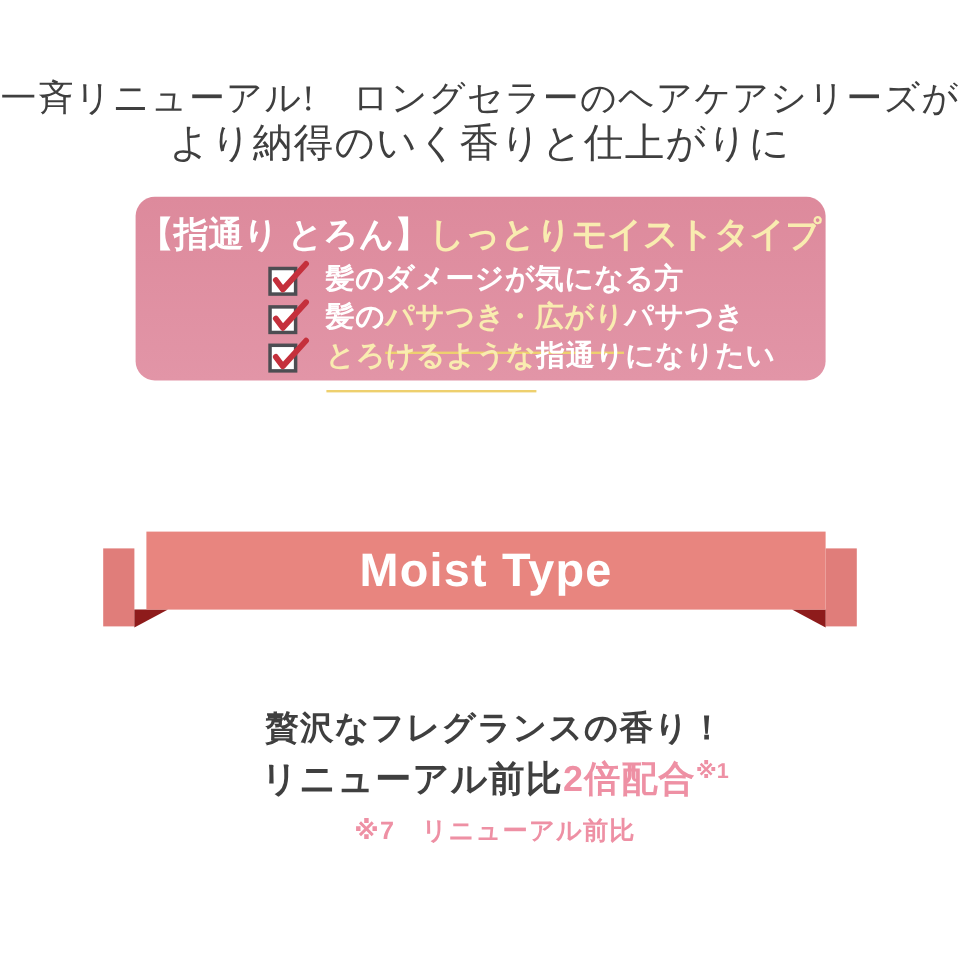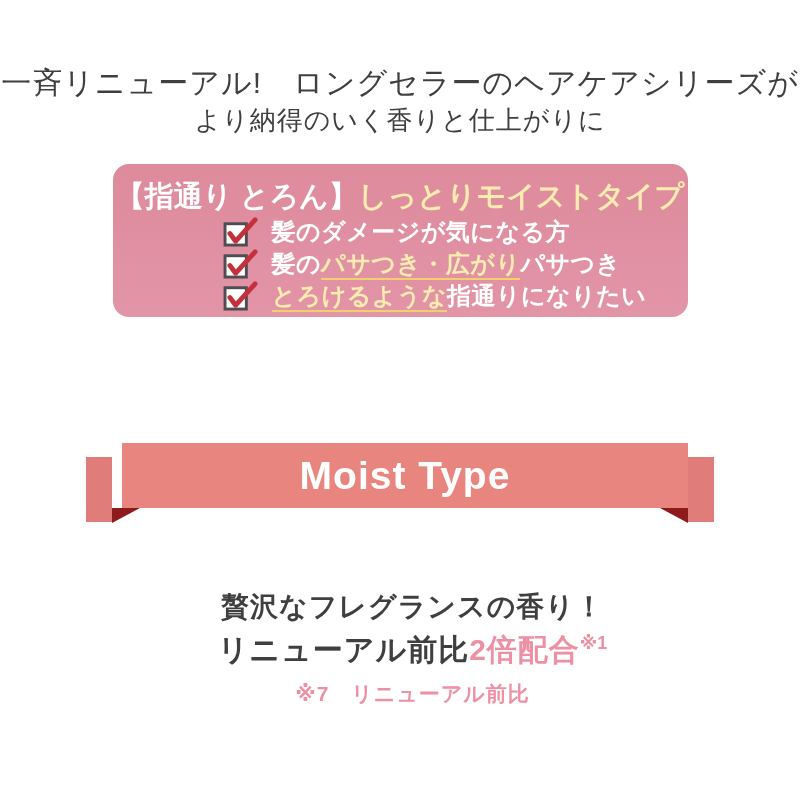--- a/index.html
+++ b/index.html
@@ -5,25 +5,25 @@
   html,body{margin:0;padding:0;}
   .page{
     width:800px;height:800px;background:#ffffff;overflow:hidden;
     font-family:"Liberation Sans","DejaVu Sans",sans-serif;
     position:relative;
   }
   
   .heading{
     padding-top:64px;text-align:center;
     color:var(--text_dark,#414141);
-    font-family:Liberation Sans, sans-serif;
+    font-family:Liberation Serif, serif;
     font-weight:500;
   }
   .heading-line1{font-size:30px;line-height:38px;letter-spacing:1px;}
-  .heading-line2{font-size:26px;line-height:36px;letter-spacing:1px;}
+  .heading-line2{font-size:33px;line-height:36px;letter-spacing:1px;}
 
   
   .feature-box{
     width:575px;height:153px;box-sizing:border-box;
     margin:26px auto 0;
     border-radius:16px;
     background:linear-gradient(180deg,var(--box_pink_top,#dd8a9c),var(--box_pink_bottom,#e295a7));
     padding-top:12px;
   }
   .box-title{
@@ -39,21 +39,21 @@
   }
   .check-row{display:flex;align-items:center;gap:12px;height:29px;}
   .checkbox{width:37px;height:31px;flex:0 0 auto;display:inline-block;}
   .check-text{
     color:#ffffff;font-size:24px;font-weight:600;letter-spacing:0.5px;
     white-space:nowrap;
   }
   .check-text .highlight{
     color:var(--accent_yellow,#f9e9a6);
     border-bottom:2px solid var(--underline_gold,#edd06e);
-    padding-bottom:1px;
+    padding-bottom:15px;
   }
 
   
   .ribbon{position:relative;width:628px;height:80px;margin:126px auto 0;}
   .ribbon-tail{position:absolute;top:14px;width:26px;height:65px;background:var(--ribbon_tail,#e07d7a);}
   .ribbon-tail.left{left:0;}
   .ribbon-tail.right{right:0;}
   .ribbon-band{
     position:absolute;left:36px;right:26px;top:0;height:65px;
     background:var(--ribbon_salmon,#e8857f);

